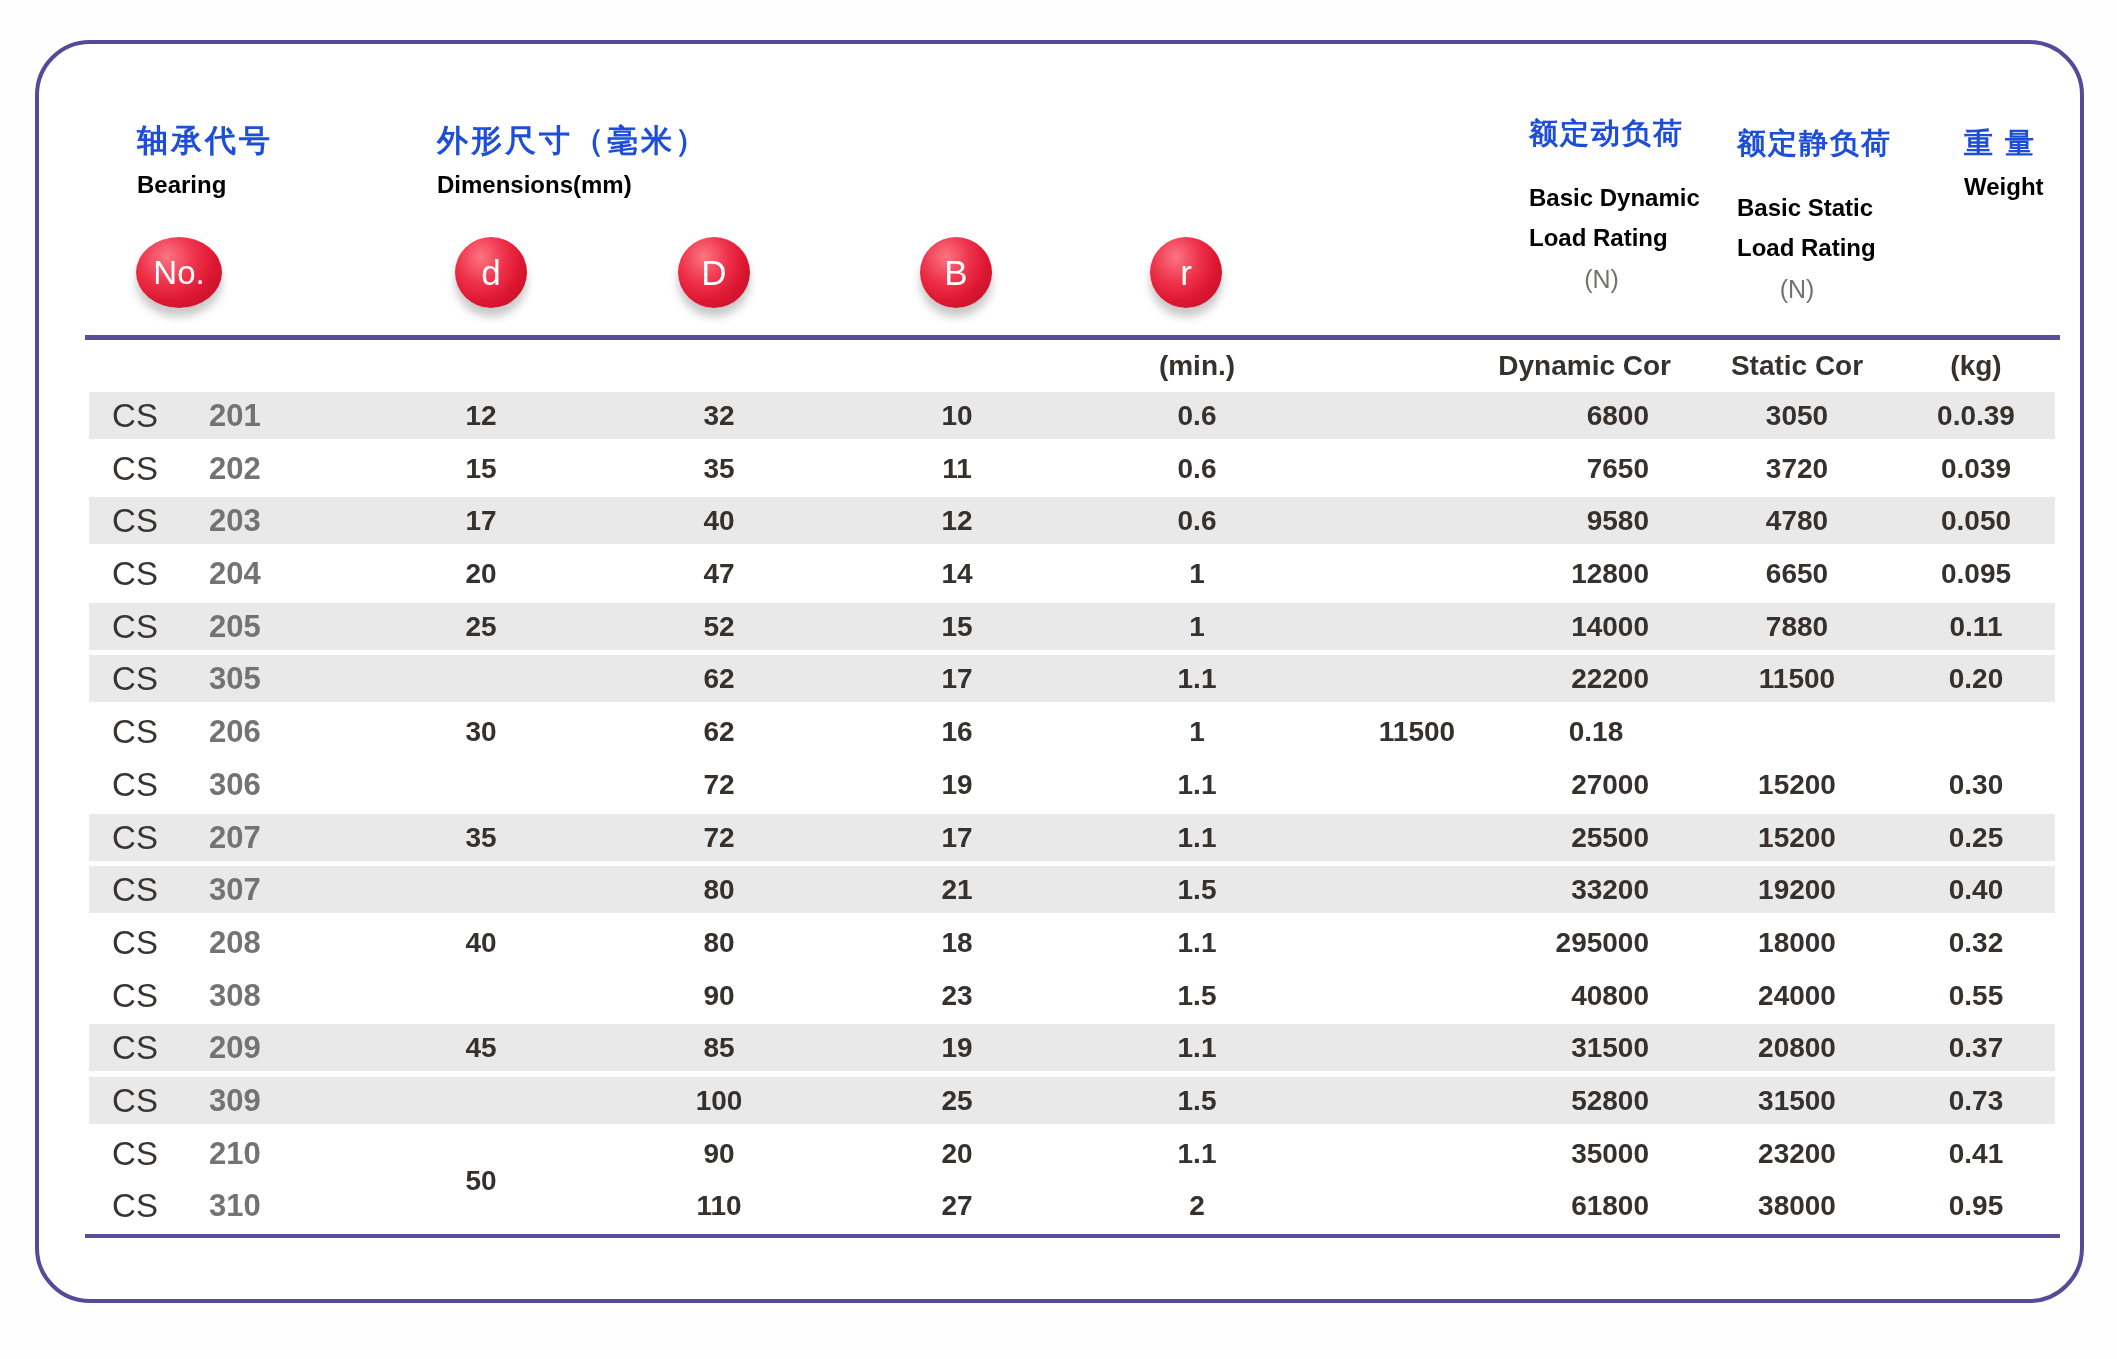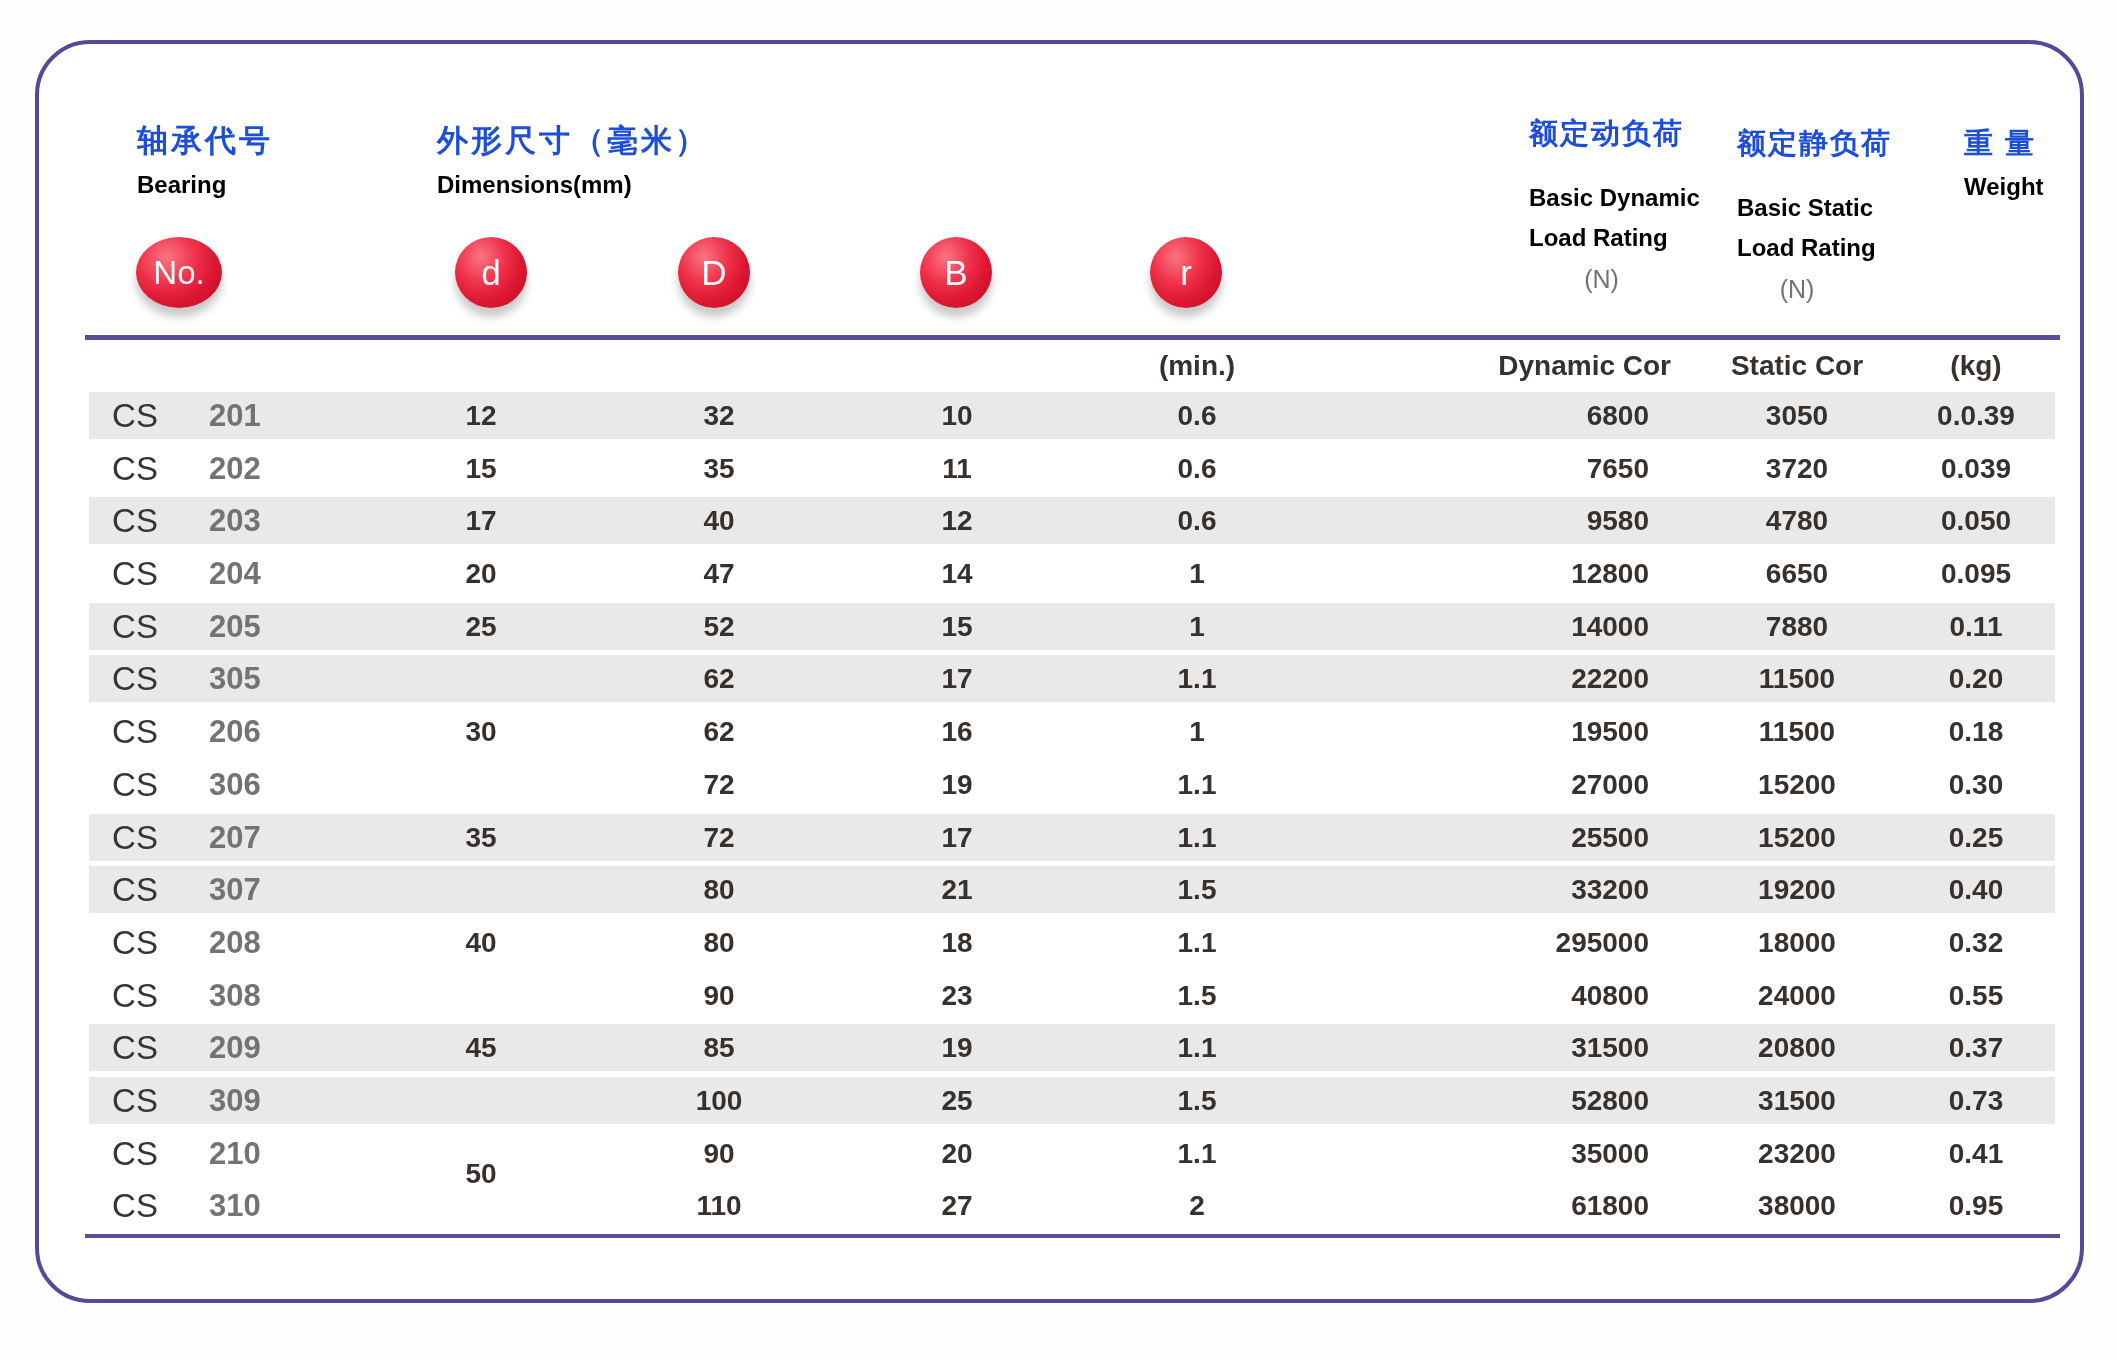--- a/index.html
+++ b/index.html
@@ -69,21 +69,21 @@
   .c-stat { width: 200px; text-align: center; }
   .c-wt   { width: 158px; text-align: center; }
   .subheader .c-dyn { padding-right: 26px; }
 
   .trow .c-cs  { font-size: 33px; font-weight: 400; color: #3a3431; }
   .trow .c-no  { font-size: 31px; font-weight: 700; color: #737373; }
   .trow .c-d, .trow .c-Dd, .trow .c-B, .trow .c-r,
   .trow .c-dyn, .trow .c-stat, .trow .c-wt {
     font-size: 28px; font-weight: 700; color: #37312e;
   }
-  .d-offset { position: relative; top: 20px; }
+  .d-offset { position: relative; top: 27px; }
 </style>
 </head>
 <body>
 
 <div class="stage">
   <div class="card">
 
     <div class="hdr hdr-bearing">
       <div class="zh">轴承代号</div>
       <div class="en">Bearing</div>
@@ -208,21 +208,20 @@
       <div class="c-stat">11500</div>
       <div class="c-wt">0.20</div>
     </div>
         <div class="trow plain">
       <div class="c-cs">CS</div>
       <div class="c-no">206</div>
       <div class="c-d">30</div>
       <div class="c-Dd">62</div>
       <div class="c-B">16</div>
       <div class="c-r">1</div>
-      <div class="c-dyn">19500</div>
       <div class="c-stat">11500</div>
       <div class="c-wt">0.18</div>
     </div>
         <div class="trow plain">
       <div class="c-cs">CS</div>
       <div class="c-no">306</div>
       <div class="c-d"></div>
       <div class="c-Dd">72</div>
       <div class="c-B">19</div>
       <div class="c-r">1.1</div>

